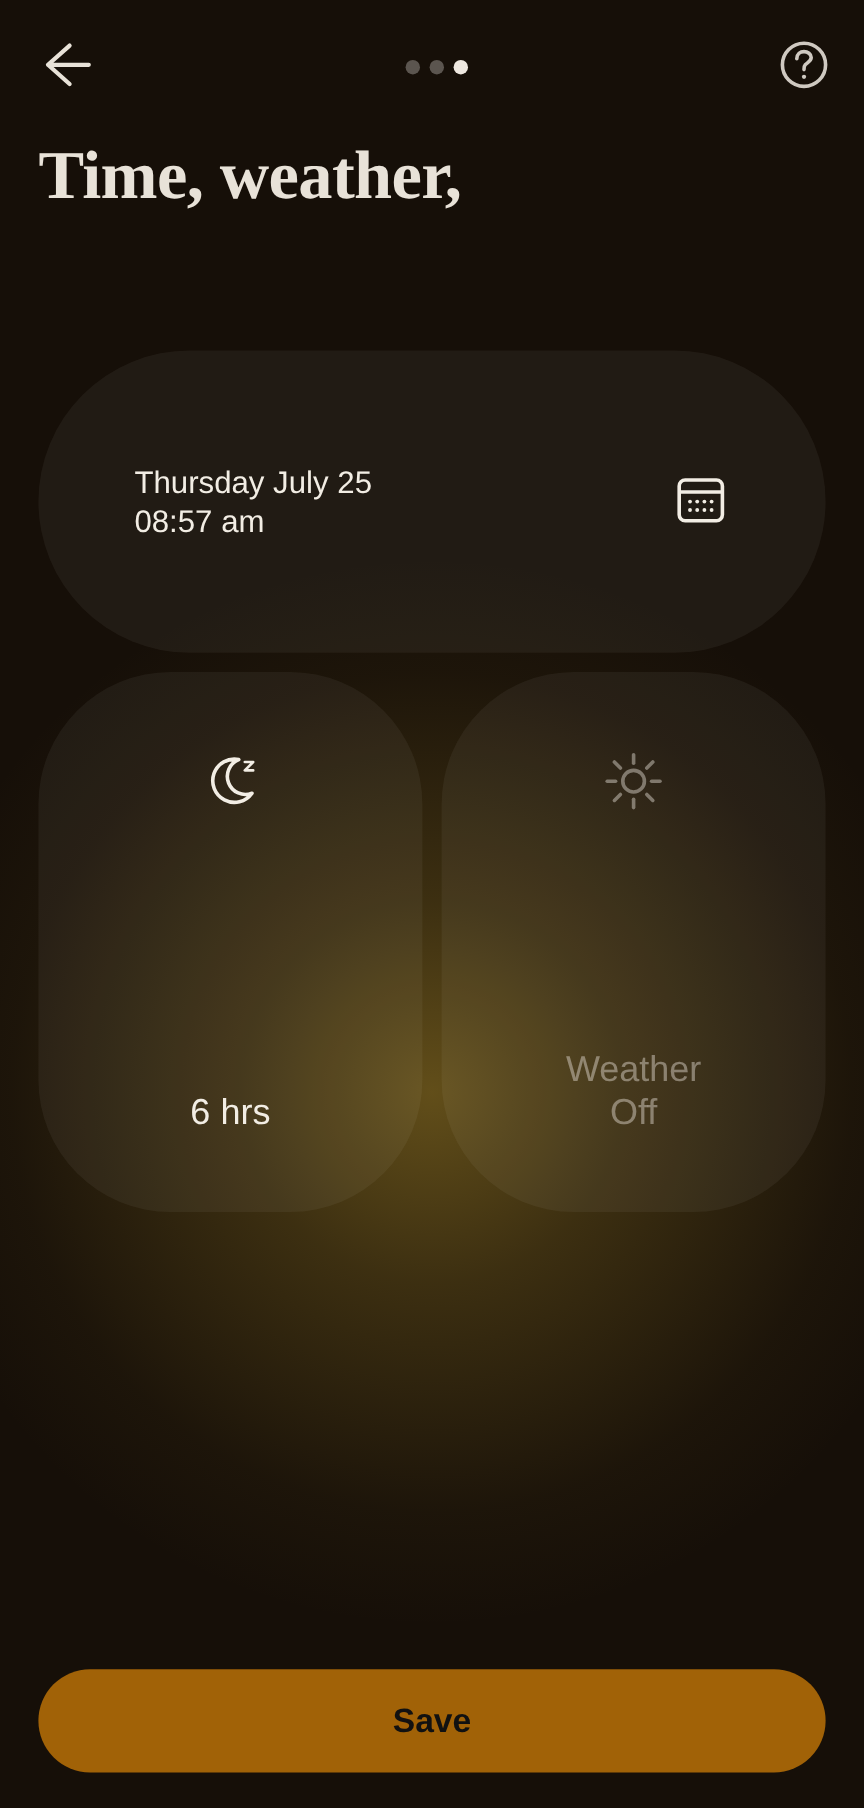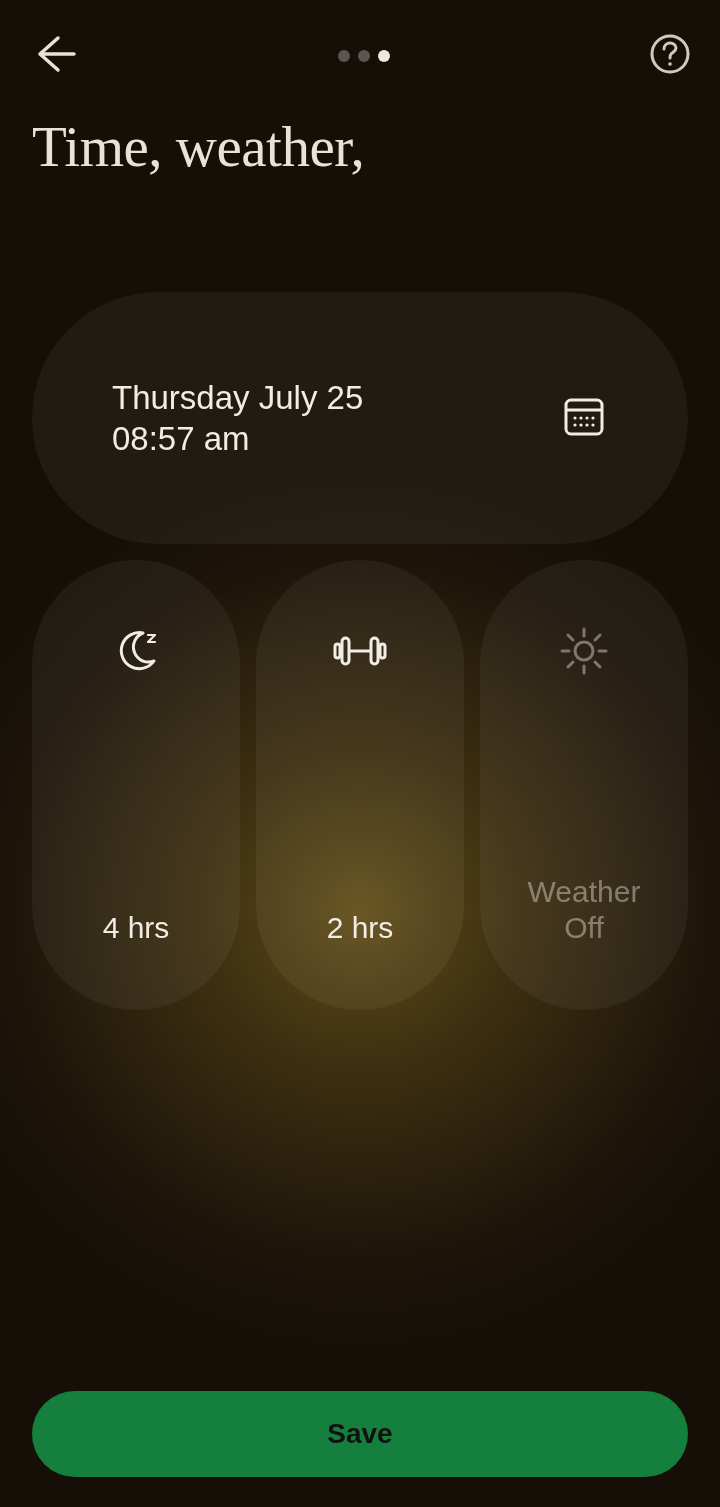--- a/index.html
+++ b/index.html
@@ -69,21 +69,21 @@
       cursor: pointer;
     }
     .title {
       position: absolute;
       top: 115px;
       left: 32px;
       right: 32px;
       font-family: Georgia, "Times New Roman", serif;
       font-size: 57px;
       line-height: 1.13;
-      font-weight: 400;
+      font-weight: 700;
       color: #e8e2d8;
       letter-spacing: -0.5px;
       z-index: 2;
     }
     .cards {
       position: absolute;
       top: 292px;
       left: 32px;
       right: 32px;
       z-index: 2;
@@ -94,21 +94,21 @@
       border-radius: 126px;
       background: rgba(255,255,255,0.05);
       display: flex;
       align-items: center;
       justify-content: space-between;
       padding: 0 80px;
       cursor: pointer;
     }
     .dt-text {
       color: #f2ede4;
-      font-size: 33px;
+      font-size: 26px;
       line-height: 1.25;
       font-weight: 500;
     }
     .pill-row {
       display: flex;
       gap: 16px;
       margin-top: 16px;
     }
     .pill {
       flex: 1;
@@ -138,21 +138,21 @@
     .pill-label.dim {
       color: rgba(242,237,228,0.42);
     }
     .save-btn {
       position: absolute;
       left: 32px;
       right: 32px;
       bottom: 30px;
       height: 86px;
       border-radius: 43px;
-      background: #15803d;
+      background: #a16207;
       color: #111111;
       font-size: 28px;
       font-weight: 600;
       border: none;
       cursor: pointer;
       z-index: 2;
     }
   </style>
 </head>
 <body>
@@ -212,35 +212,23 @@
 
   <div class="pill-row">
 
     <div class="pill">
       <div class="pill-icon">
         <svg width="52" height="52" viewBox="0 0 52 52" fill="none">
           <path d="M33 8 A18 18 0 1 0 44 36 A14 14 0 0 1 33 8 Z" stroke="#f2ede4" stroke-width="3" stroke-linejoin="round"></path>
           <path d="M38 10 h7 l-7 7 h7" stroke="#f2ede4" stroke-width="2.2" stroke-linecap="round" stroke-linejoin="round"></path>
         </svg>
       </div>
-      <div class="pill-label">4 hrs</div>
+      <div class="pill-label">6 hrs</div>
     </div>
 
-    <div class="pill">
-      <div class="pill-icon">
-        <svg width="60" height="42" viewBox="0 0 60 42" fill="none">
-          <rect x="12" y="8" width="7" height="26" rx="3.5" stroke="#f2ede4" stroke-width="3"></rect>
-          <rect x="41" y="8" width="7" height="26" rx="3.5" stroke="#f2ede4" stroke-width="3"></rect>
-          <rect x="5" y="14" width="5" height="14" rx="2.5" stroke="#f2ede4" stroke-width="3"></rect>
-          <rect x="50" y="14" width="5" height="14" rx="2.5" stroke="#f2ede4" stroke-width="3"></rect>
-          <line x1="19" y1="21" x2="41" y2="21" stroke="#f2ede4" stroke-width="3"></line>
-        </svg>
-      </div>
-      <div class="pill-label">2 hrs</div>
-    </div>
 
     <div class="pill">
       <div class="pill-icon">
         <svg width="52" height="52" viewBox="0 0 52 52" fill="none" opacity="0.42">
           <circle cx="26" cy="26" r="9" stroke="#f2ede4" stroke-width="3"></circle>
           <g stroke="#f2ede4" stroke-width="3" stroke-linecap="round">
             <line x1="26" y1="4" x2="26" y2="11"></line>
             <line x1="26" y1="41" x2="26" y2="48"></line>
             <line x1="4" y1="26" x2="11" y2="26"></line>
             <line x1="41" y1="26" x2="48" y2="26"></line>

